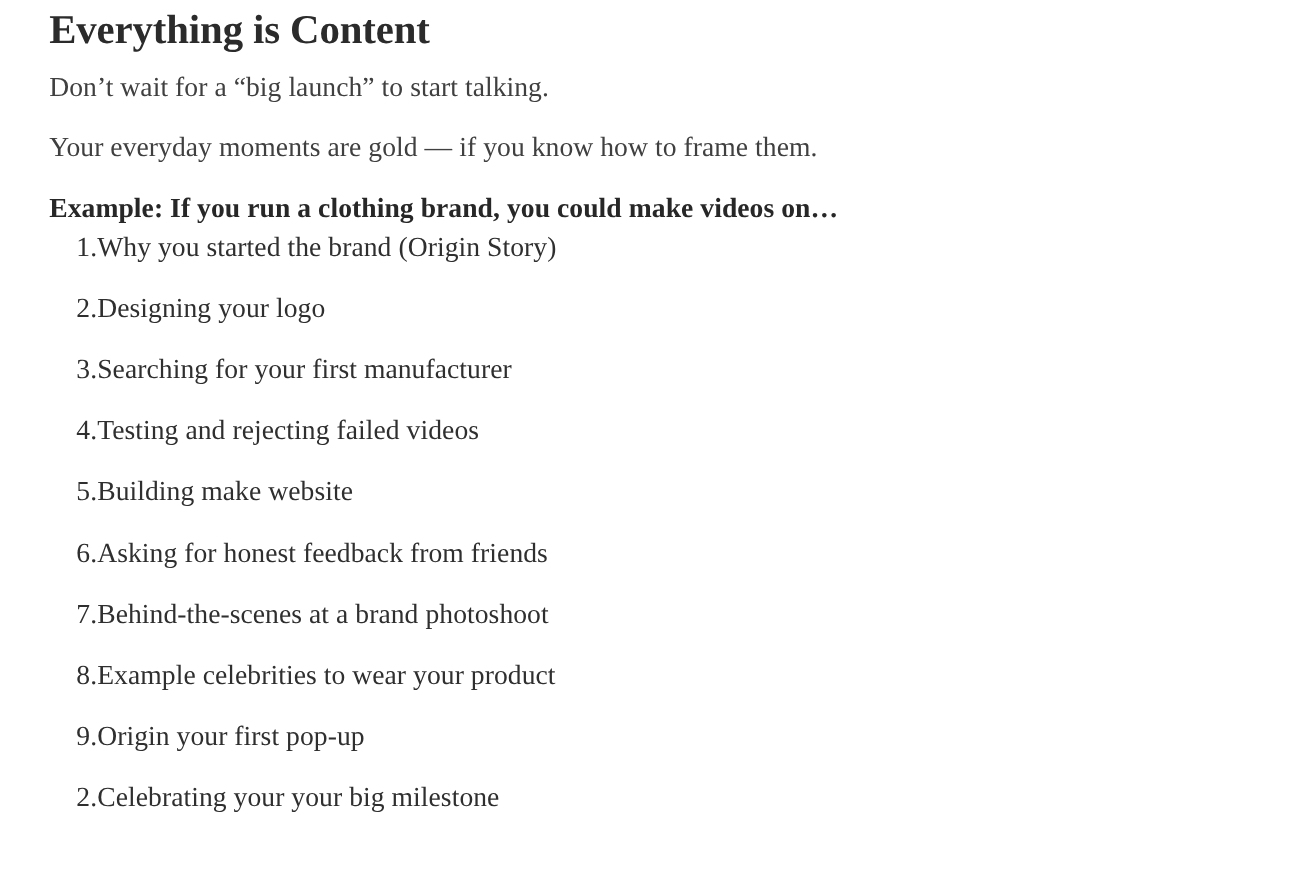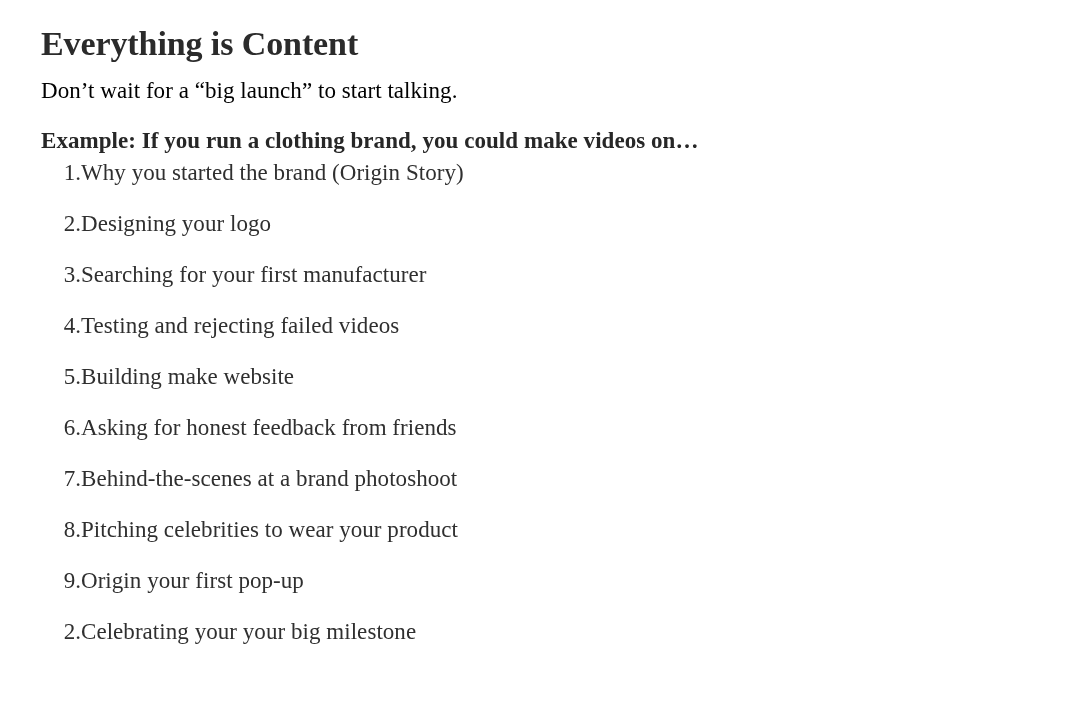--- a/index.html
+++ b/index.html
@@ -19,37 +19,37 @@
 
   .page {
     box-sizing: border-box;
     width: 1080px;
     height: 728px;
     padding: 0;
     background: #ffffff;
   }
 
   .doc {
-    padding: 22px 40px 0 41px;
+    padding: 4px 40px 0 41px;
   }
 
   h1.doc-title {
     font-family: "Liberation Serif", "DejaVu Serif", serif;
     font-weight: 700;
     font-size: 34px;
     line-height: 44px;
     letter-spacing: -0.1px;
     color: #2b2b2b;
     margin: 0 0 10px 0;
   }
 
   p.doc-para {
     font-size: 23px;
     line-height: 30px;
-    color: #000000;
+    color: #404040;
     margin: 0 0 21px 0;
     letter-spacing: 0.05px;
   }
 
   p.doc-para.lead-gap {
     margin-bottom: 20px;
   }
 
   p.doc-para.strong {
     font-weight: 700;
@@ -90,20 +90,21 @@
 </head>
 <body>
 
 <div class="page">
   <div class="doc">
 
     <h1 class="doc-title">Everything is Content</h1>
 
     <p class="doc-para lead-gap">Don’t wait for a “big launch” to start talking.</p>
 
+    <p class="doc-para">Your everyday moments are gold — if you know how to frame them.</p>
 
     <p class="doc-para strong">Example: If you run a clothing brand, you could make videos on…</p>
 
     <ol class="doc-list">
       <li class="list-item">
         <span class="marker">1.</span>
         <span class="item-text">Why you started the brand (Origin Story)</span>
       </li>
       <li class="list-item">
         <span class="marker">2.</span>
@@ -124,21 +125,21 @@
       <li class="list-item">
         <span class="marker">6.</span>
         <span class="item-text">Asking for honest feedback from friends</span>
       </li>
       <li class="list-item">
         <span class="marker">7.</span>
         <span class="item-text">Behind-the-scenes at a brand photoshoot</span>
       </li>
       <li class="list-item">
         <span class="marker">8.</span>
-        <span class="item-text">Pitching celebrities to wear your product</span>
+        <span class="item-text">Example celebrities to wear your product</span>
       </li>
       <li class="list-item">
         <span class="marker">9.</span>
         <span class="item-text">Origin your first pop-up</span>
       </li>
       <li class="list-item">
         <span class="marker">2.</span>
         <span class="item-text">Celebrating your your big milestone</span>
       </li>
     </ol>

